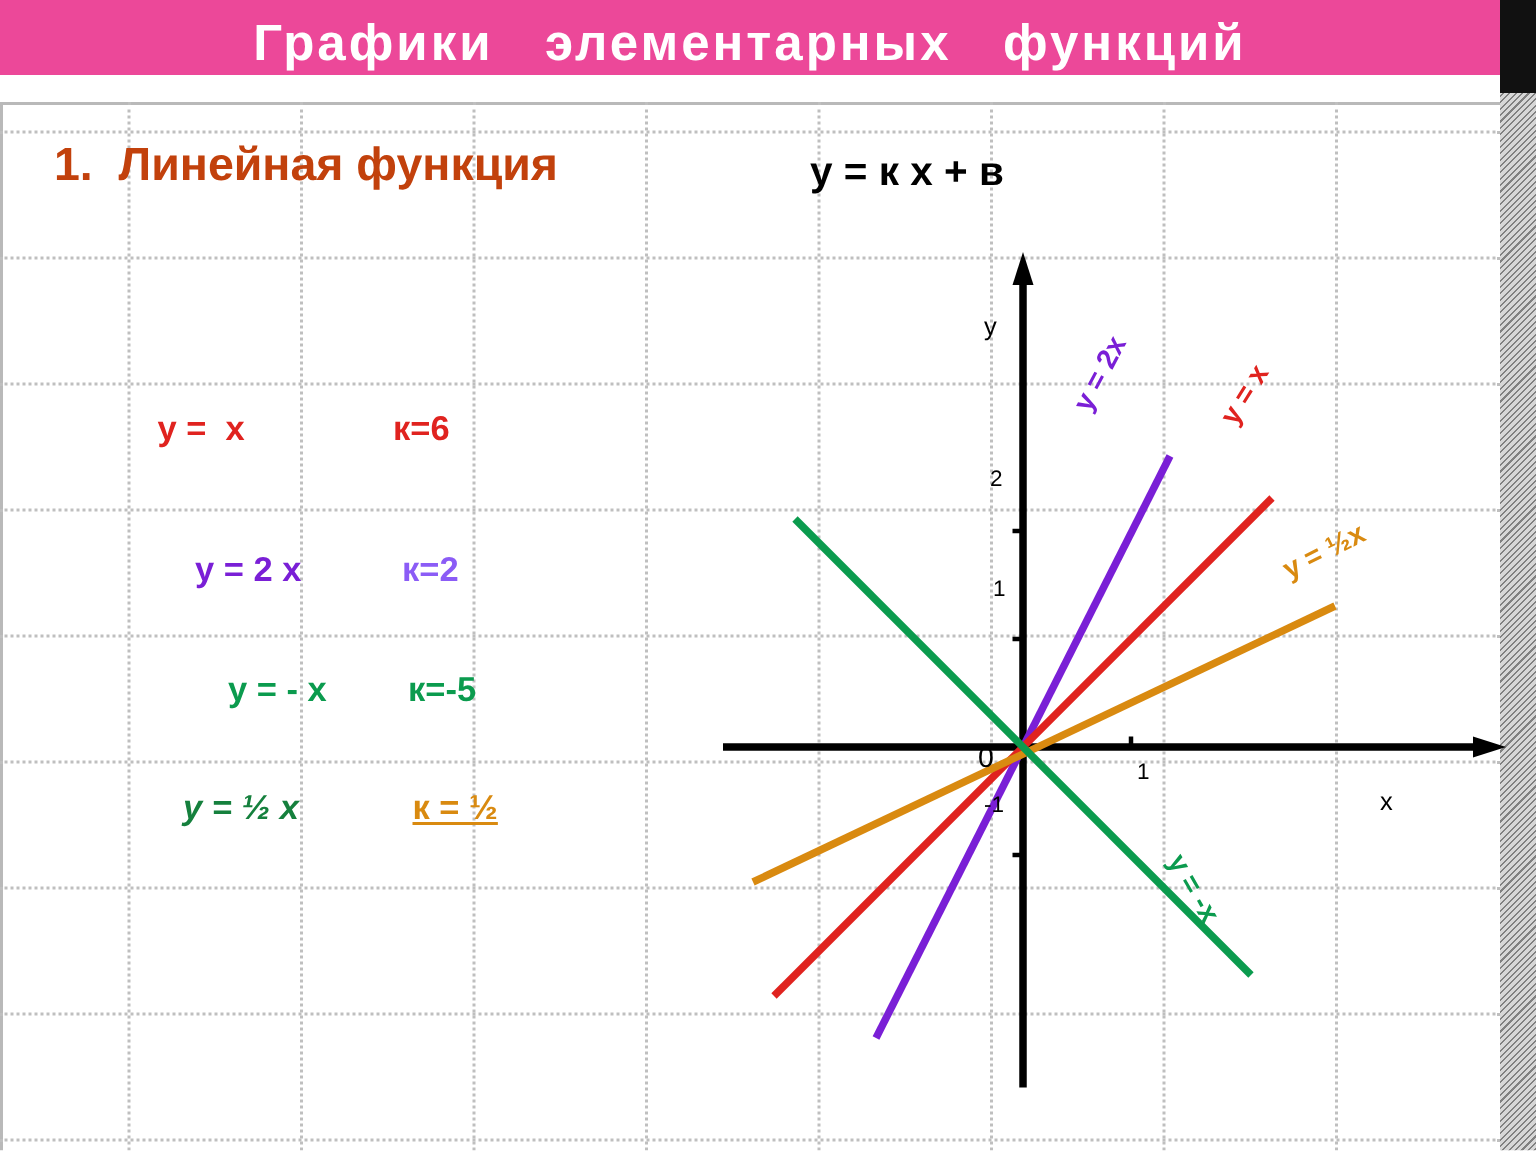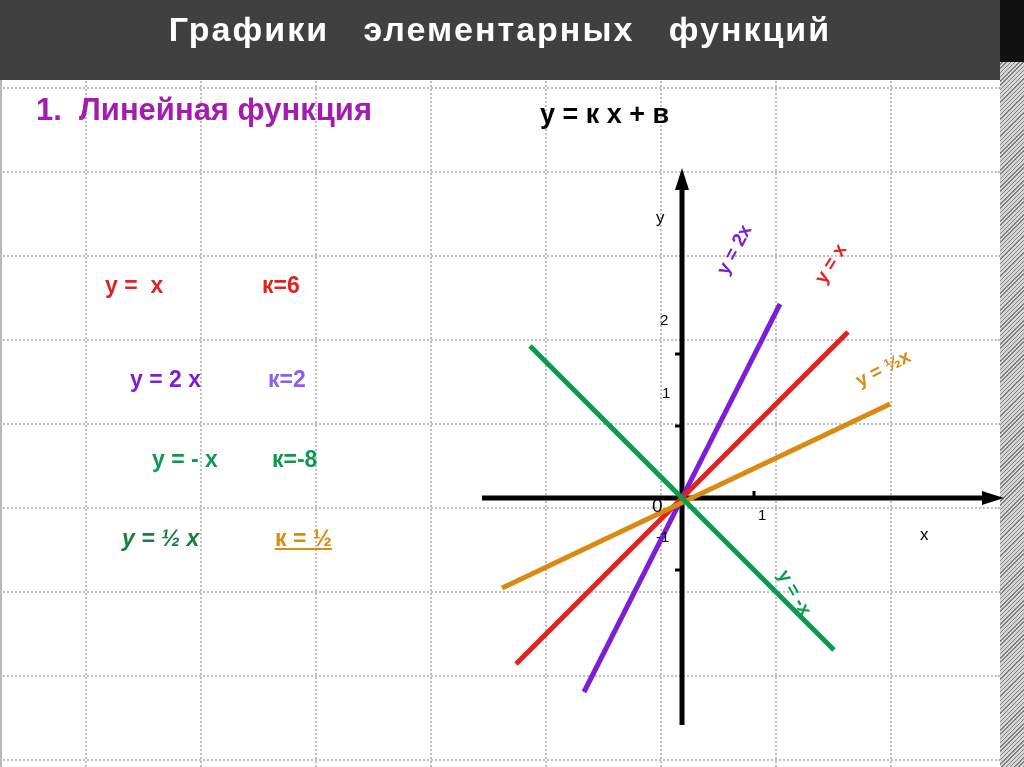--- a/index.html
+++ b/index.html
@@ -47,22 +47,22 @@
     left: 0;
     width: 1000px;
     height: 0;
     border-top: 2px dotted #bfbfbf;
   }
   
   #title-bar {
     position: absolute;
     left: 0; top: 0;
     width: 1000px;
-    height: 80px;
-    background: #404040;
+    height: 50px;
+    background: #ec4899;
   }
   #title-text {
     position: absolute;
     left: 0; top: 0;
     width: 1000px;
     height: 62px;
     line-height: 58px;
     text-align: center;
     color: #ffffff;
     font-size: 34px;
@@ -89,21 +89,21 @@
   }
 
   .lbl {
     position: absolute;
     font-weight: bold;
     white-space: pre;
   }
   #heading {
     left: 36px; top: 92px;
     font-size: 31px;
-    color: #a21caf;
+    color: #c2410c;
   }
   #formula {
     left: 520px; top: 99px;
     font-size: 27px;
     color: #000000;
     margin-left: 20px;
   }
   #subtitle {
     left: 190px; top: 180px;
     font-size: 22px;
@@ -183,21 +183,21 @@
   <div id="right-strip-top"></div>
 
   <div class="lbl" id="heading">1.  Линейная функция</div>
   <div class="lbl" id="formula">у = к х + в</div>
 
   <div class="lbl eq" id="eq1">у =  х</div>
   <div class="lbl eq" id="k1">к=6</div>
   <div class="lbl eq" id="eq2">у = 2 х</div>
   <div class="lbl eq" id="k2">к=2</div>
   <div class="lbl eq" id="eq3">у = - х</div>
-  <div class="lbl eq" id="k3">к=-8</div>
+  <div class="lbl eq" id="k3">к=-5</div>
   <div class="lbl eq" id="eq4">у = ½ х</div>
   <div class="lbl eq" id="k4">к = ½</div>
 
   <div id="plot">
     <svg width="540" height="600" viewBox="0 0 540 600">
 
       <line x1="212" y1="30" x2="212" y2="575" stroke="#000000" stroke-width="5"></line>
       <polygon points="212,18 205,40 219,40" fill="#000000"></polygon>
 
       <line x1="12" y1="348" x2="522" y2="348" stroke="#000000" stroke-width="5"></line>

